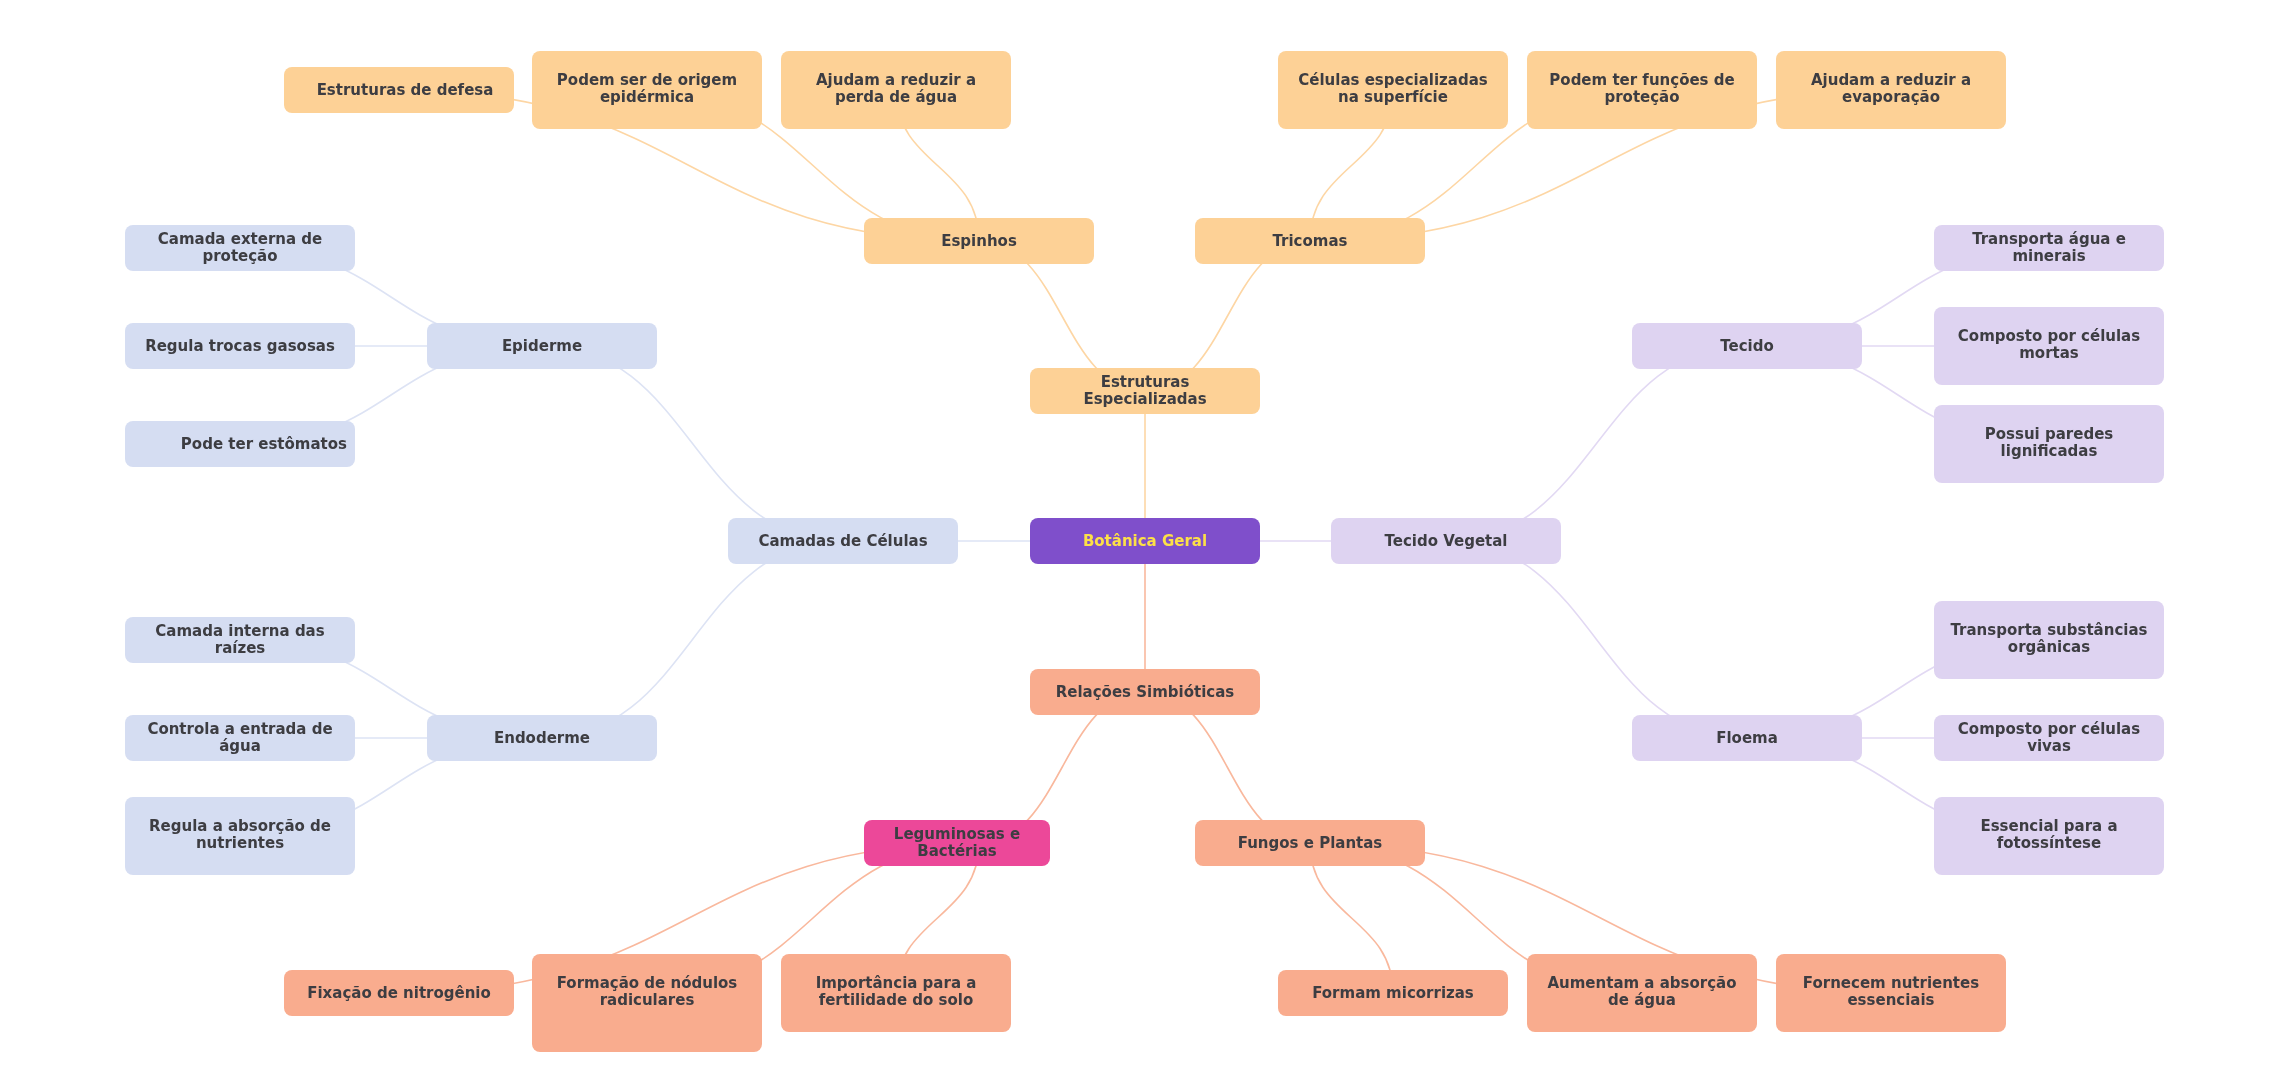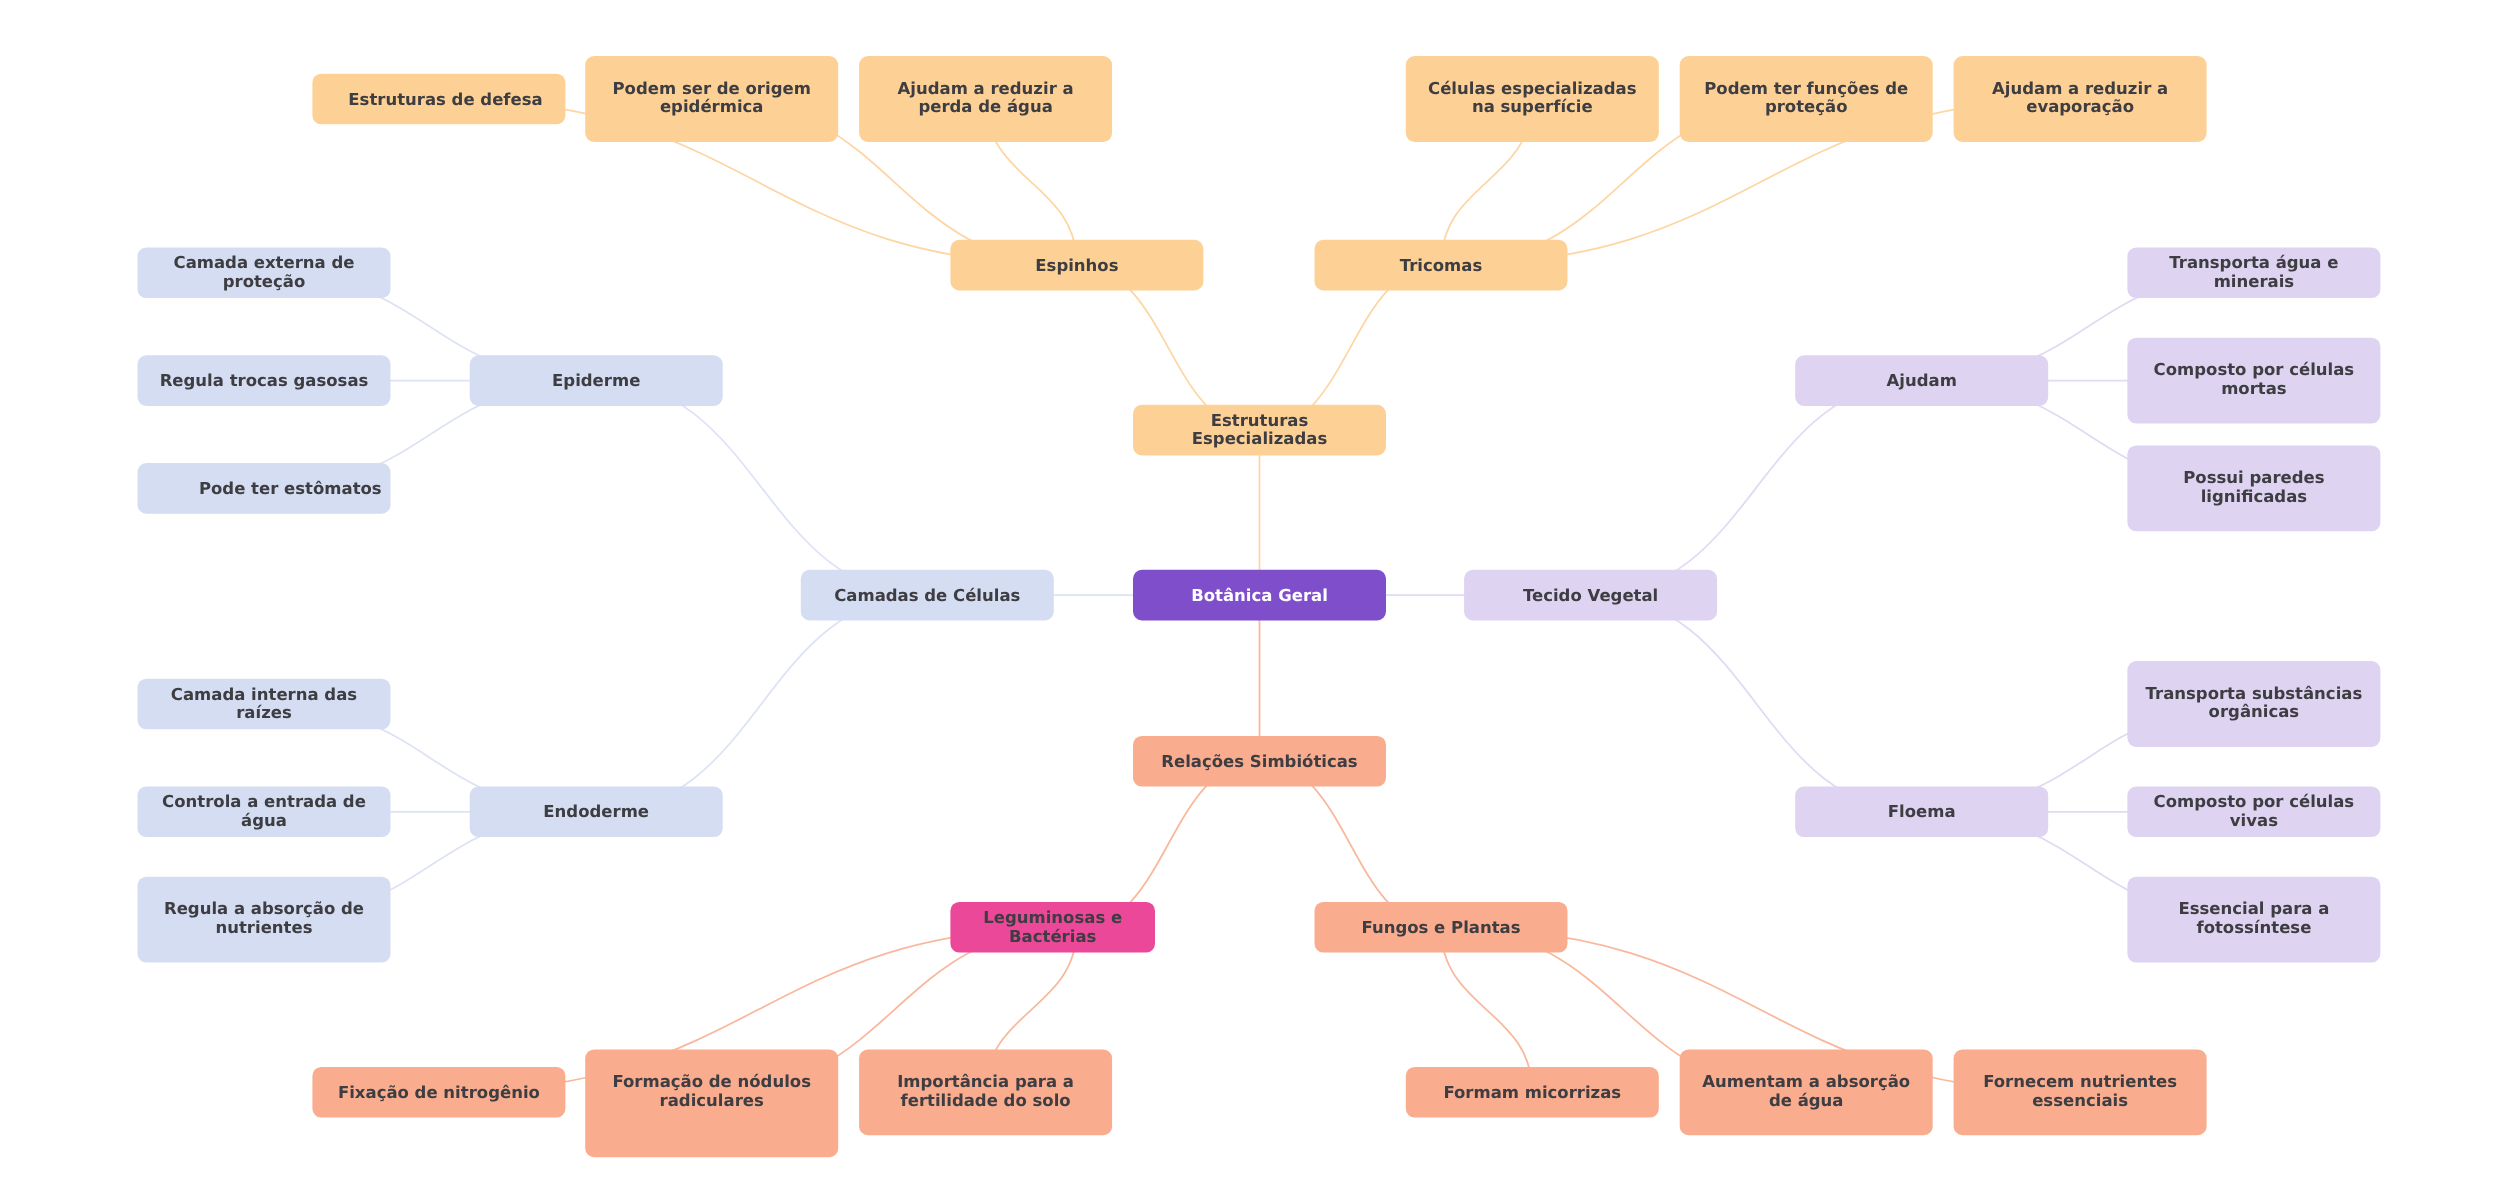--- a/index.html
+++ b/index.html
@@ -5,21 +5,21 @@
   html, body { margin: 0; padding: 0; background: #ffffff; }
   body { width: 2280px; height: 1080px; position: relative; overflow: hidden;
          font-family: "DejaVu Sans", sans-serif; }
   #canvas { position: absolute; left: 0; top: 0; width: 2280px; height: 1080px; }
   #edges { position: absolute; left: 0; top: 0; width: 2280px; height: 1080px; }
   .node { position: absolute; box-sizing: border-box; border-radius: 8px;
           display: flex; align-items: center; justify-content: center; text-align: center;
           font-weight: bold; font-size: 15px; line-height: 17px; color: #3d3d42;
           padding: 0 8px; cursor: pointer; }
   .node.tall { align-items: flex-start; padding-top: 21px; }
-  .node.root { color: #ffffff; }
+  .node.root { color: #fde047; }
   .node span { display: block; }
   path.edge { fill: none; stroke-width: 1.6; }
 </style>
 </head>
 <body>
 
 <div id="canvas">
   <svg id="edges" xmlns="http://www.w3.org/2000/svg">
       <path d="M1145,541 C1145,466 1145,466 1145,391" class="edge" stroke="#fdd6a4"></path>
       <path d="M1145,391 C1062,391 1062,241 979,241" class="edge" stroke="#fdd6a4"></path>
@@ -113,21 +113,21 @@
       <div class="node" style="left: 125px; top: 715px; width: 230px; height: 46px; background: rgb(213, 221, 242);">
         <span>Controla a entrada de água</span>
       </div>
       <div class="node tall" style="left: 125px; top: 797px; width: 230px; height: 78px; background: rgb(213, 221, 242);">
         <span>Regula a absorção de nutrientes</span>
       </div>
       <div class="node" style="left: 1331px; top: 518px; width: 230px; height: 46px; background: rgb(222, 211, 241);">
         <span>Tecido Vegetal</span>
       </div>
       <div class="node" style="left: 1632px; top: 323px; width: 230px; height: 46px; background: rgb(222, 211, 241);">
-        <span>Ajudam</span>
+        <span>Tecido</span>
       </div>
       <div class="node" style="left: 1632px; top: 715px; width: 230px; height: 46px; background: rgb(222, 211, 241);">
         <span>Floema</span>
       </div>
       <div class="node" style="left: 1934px; top: 225px; width: 230px; height: 46px; background: rgb(222, 211, 241);">
         <span>Transporta água e minerais</span>
       </div>
       <div class="node tall" style="left: 1934px; top: 307px; width: 230px; height: 78px; background: rgb(222, 211, 241);">
         <span>Composto por células mortas</span>
       </div>

